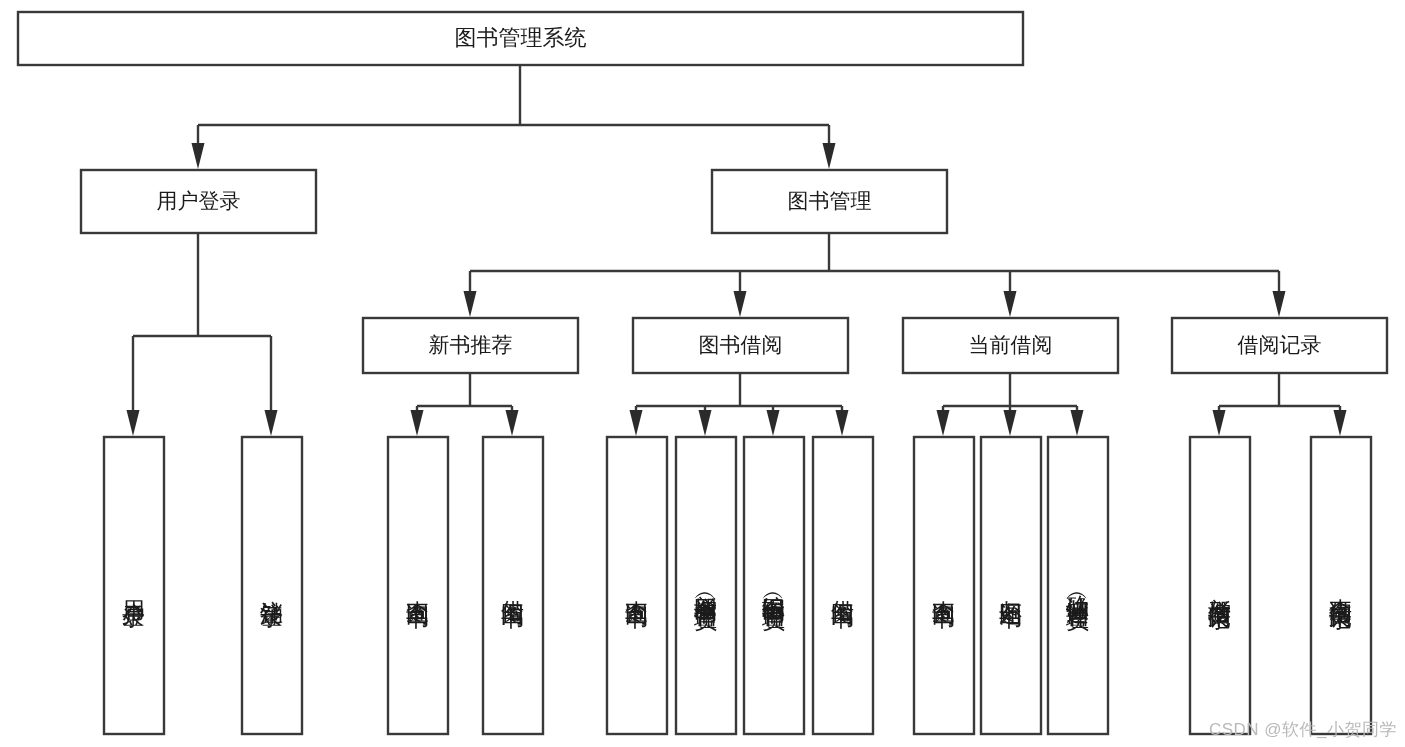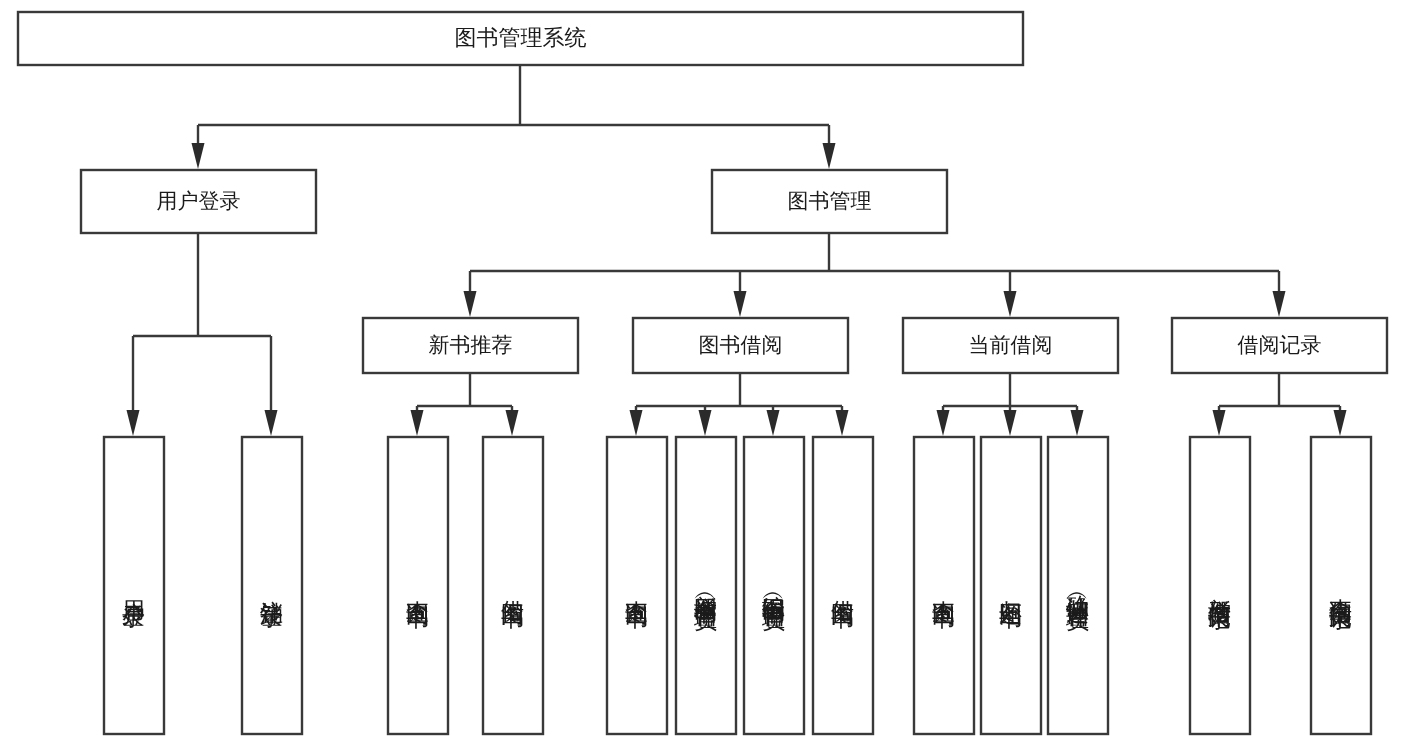--- a/index.html
+++ b/index.html
@@ -222,13 +222,14 @@
       <div class="leaf-label-wrap" style="left: 1048px; top: 437px; width: 60px; height: 297px;">
         <span class="leaf-label">确认归还（管理员）</span>
       </div>
       <div class="leaf-label-wrap" style="left: 1190px; top: 437px; width: 60px; height: 297px;">
         <span class="leaf-label">新增借阅记录</span>
       </div>
       <div class="leaf-label-wrap" style="left: 1311px; top: 437px; width: 60px; height: 297px;">
         <span class="leaf-label">查询借阅记录</span>
       </div>
     </div>
+  <div class="watermark">CSDN @软件_小贺同学</div>
 </div>
 
 </body></html>

